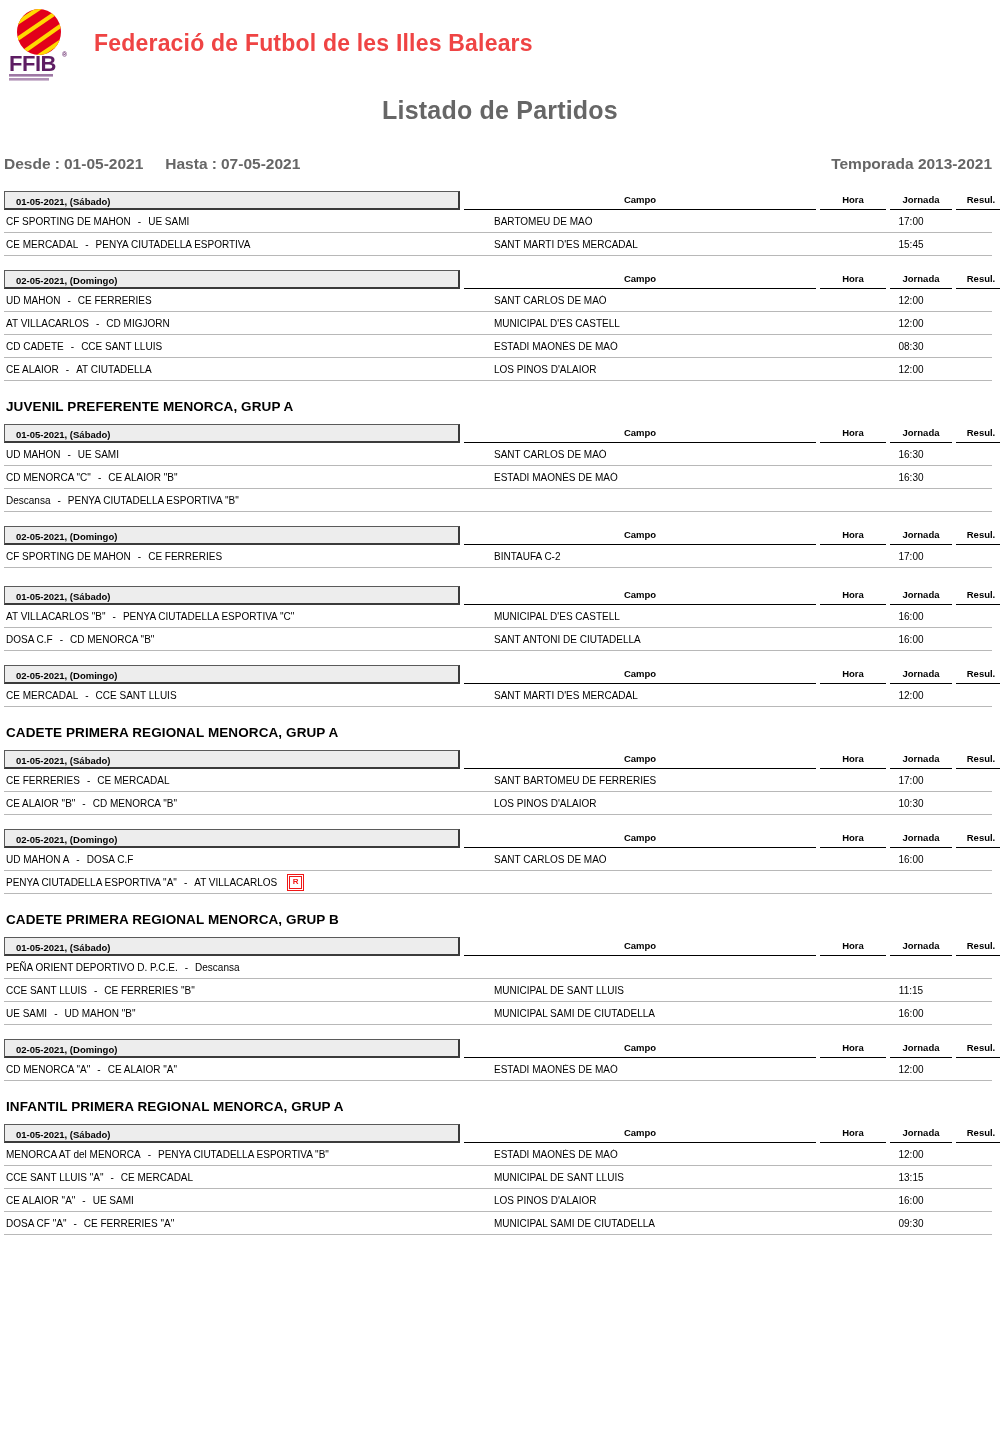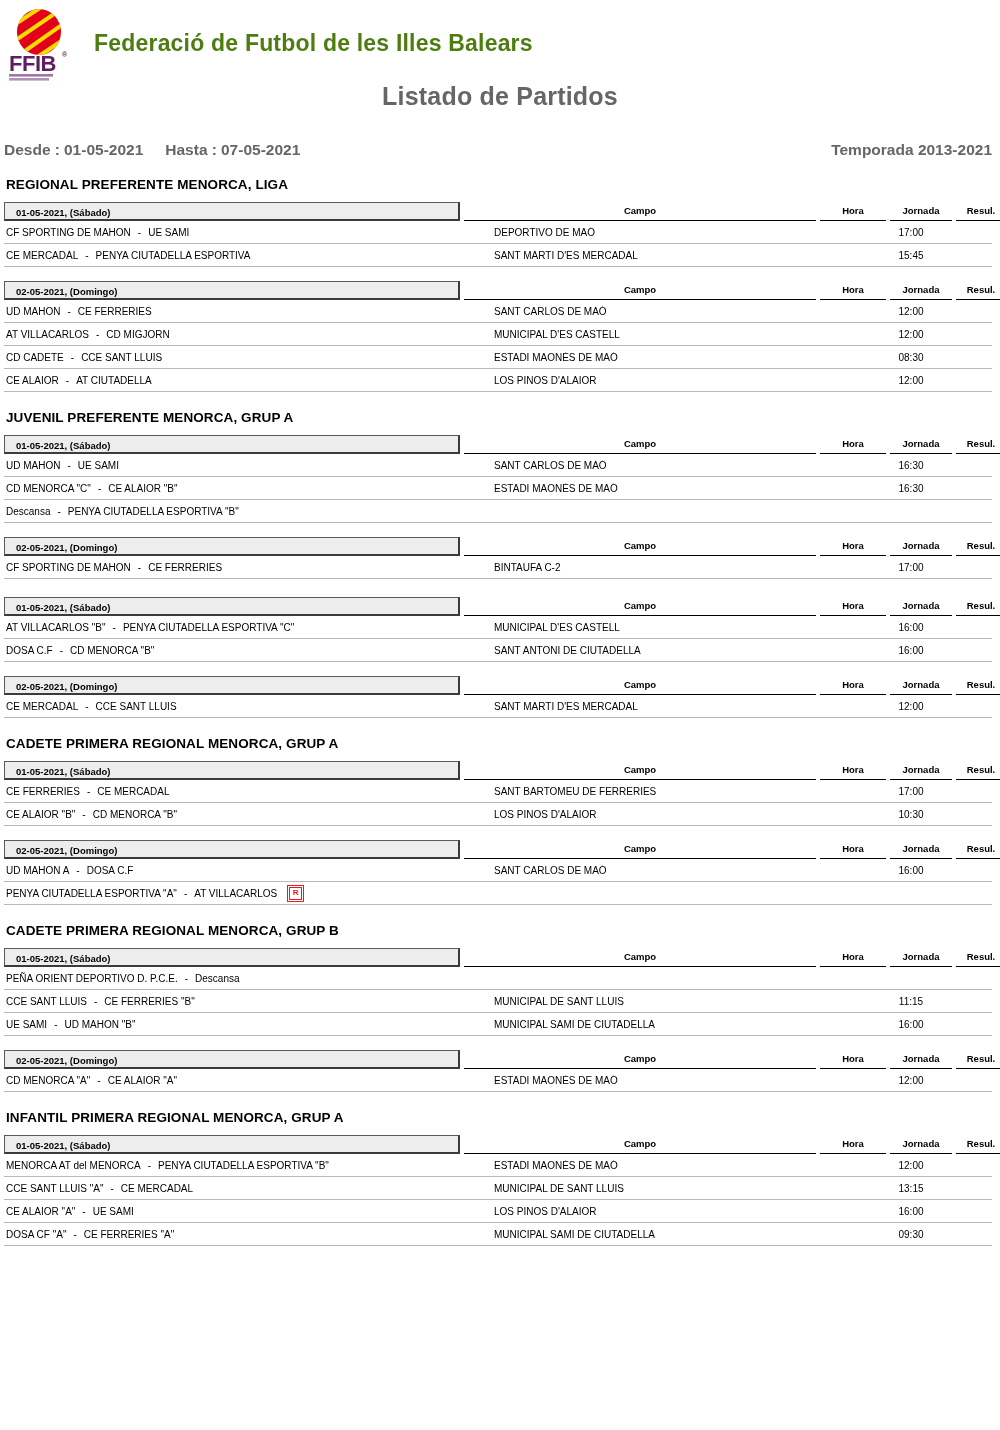--- a/index.html
+++ b/index.html
@@ -29,32 +29,33 @@
     height: 74px;
     position: relative;
     flex: 0 0 auto;
     margin-left: 4px;
   }
   .logo svg { display: block; }
 
   .org-title {
     font-size: 23px;
     font-weight: bold;
-    color: #4d7c0f;
+    color: #ef4444;
     letter-spacing: 0.2px;
     margin-left: 24px;
     margin-top: 22px;
     white-space: nowrap;
   }
 
   .doc-title {
     text-align: center;
     font-size: 25px;
     font-weight: bold;
     color: #666666;
+    margin-top: 14px;
     letter-spacing: 0.2px;
   }
 
   .range-bar {
     display: flex;
     justify-content: space-between;
     align-items: baseline;
     margin-top: 30px;
     padding: 0 8px 0 4px;
     font-size: 15.5px;
@@ -233,38 +234,37 @@
 
 <div class="range-bar">
   <div class="range-left">
     <span class="lbl">Desde :</span><span class="val">01-05-2021</span><span class="lbl">Hasta :</span><span class="val">07-05-2021</span>
   </div>
   <div class="range-right">Temporada 2013-2021</div>
 </div>
 
 <div class="content" id="content">
     <div class="competition">
-      <div class="competition-title">REGIONAL PREFERENTE MENORCA, LIGA</div>
       <div class="dayblock">
         <div class="day-headrow">
           <div class="day-chip">01-05-2021,  (Sábado)</div>
           <div class="head-cells">
             <div class="hc campo">Campo</div>
             <div class="hc hora">Hora</div>
             <div class="hc jornada">Jornada</div>
             <div class="hc resul">Resul.</div>
           </div>
         </div>
         <div class="match-row">
           <div class="m-teams">
             <span>CF SPORTING DE MAHON</span>
             <span class="sep">-</span>
             <span>UE SAMI</span>
           </div>
-          <div class="m-campo">DEPORTIVO DE MAÓ</div>
+          <div class="m-campo">BARTOMEU DE MAÓ</div>
           <div class="m-hora">17:00</div>
           <div class="m-jornada">8</div>
           <div class="m-resul">-</div>
         </div>
         <div class="match-row">
           <div class="m-teams">
             <span>CE MERCADAL</span>
             <span class="sep">-</span>
             <span>PENYA CIUTADELLA ESPORTIVA</span>
           </div>

